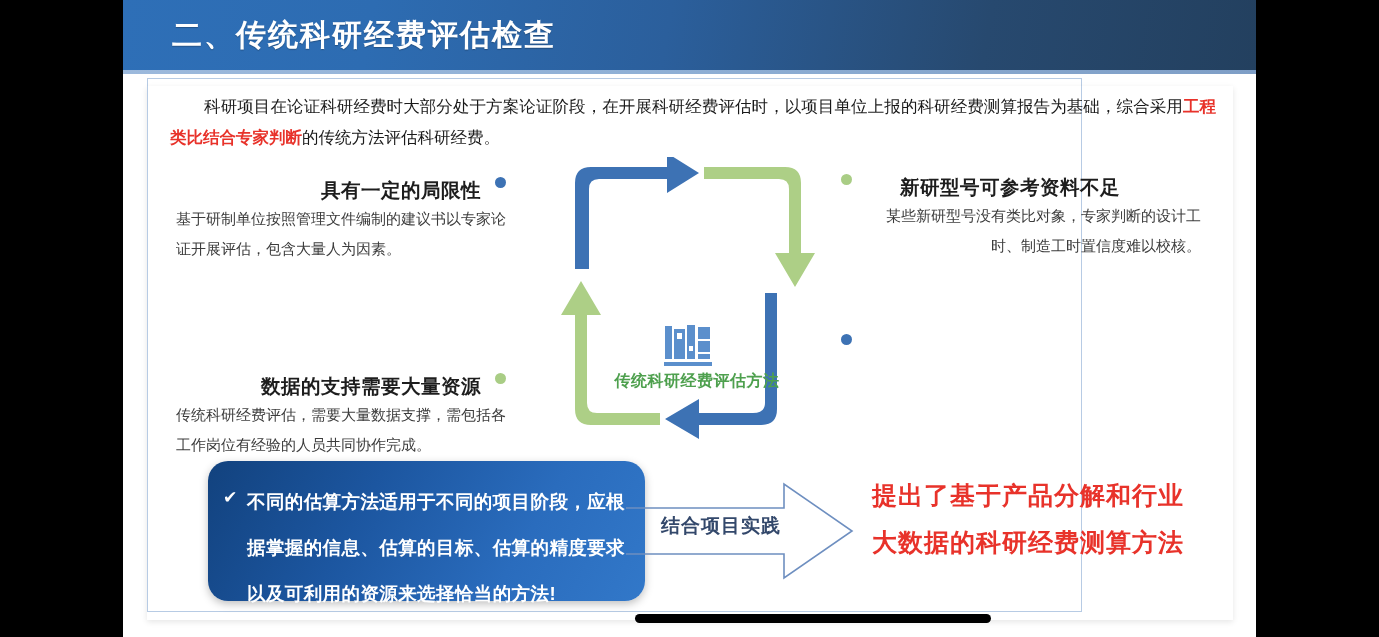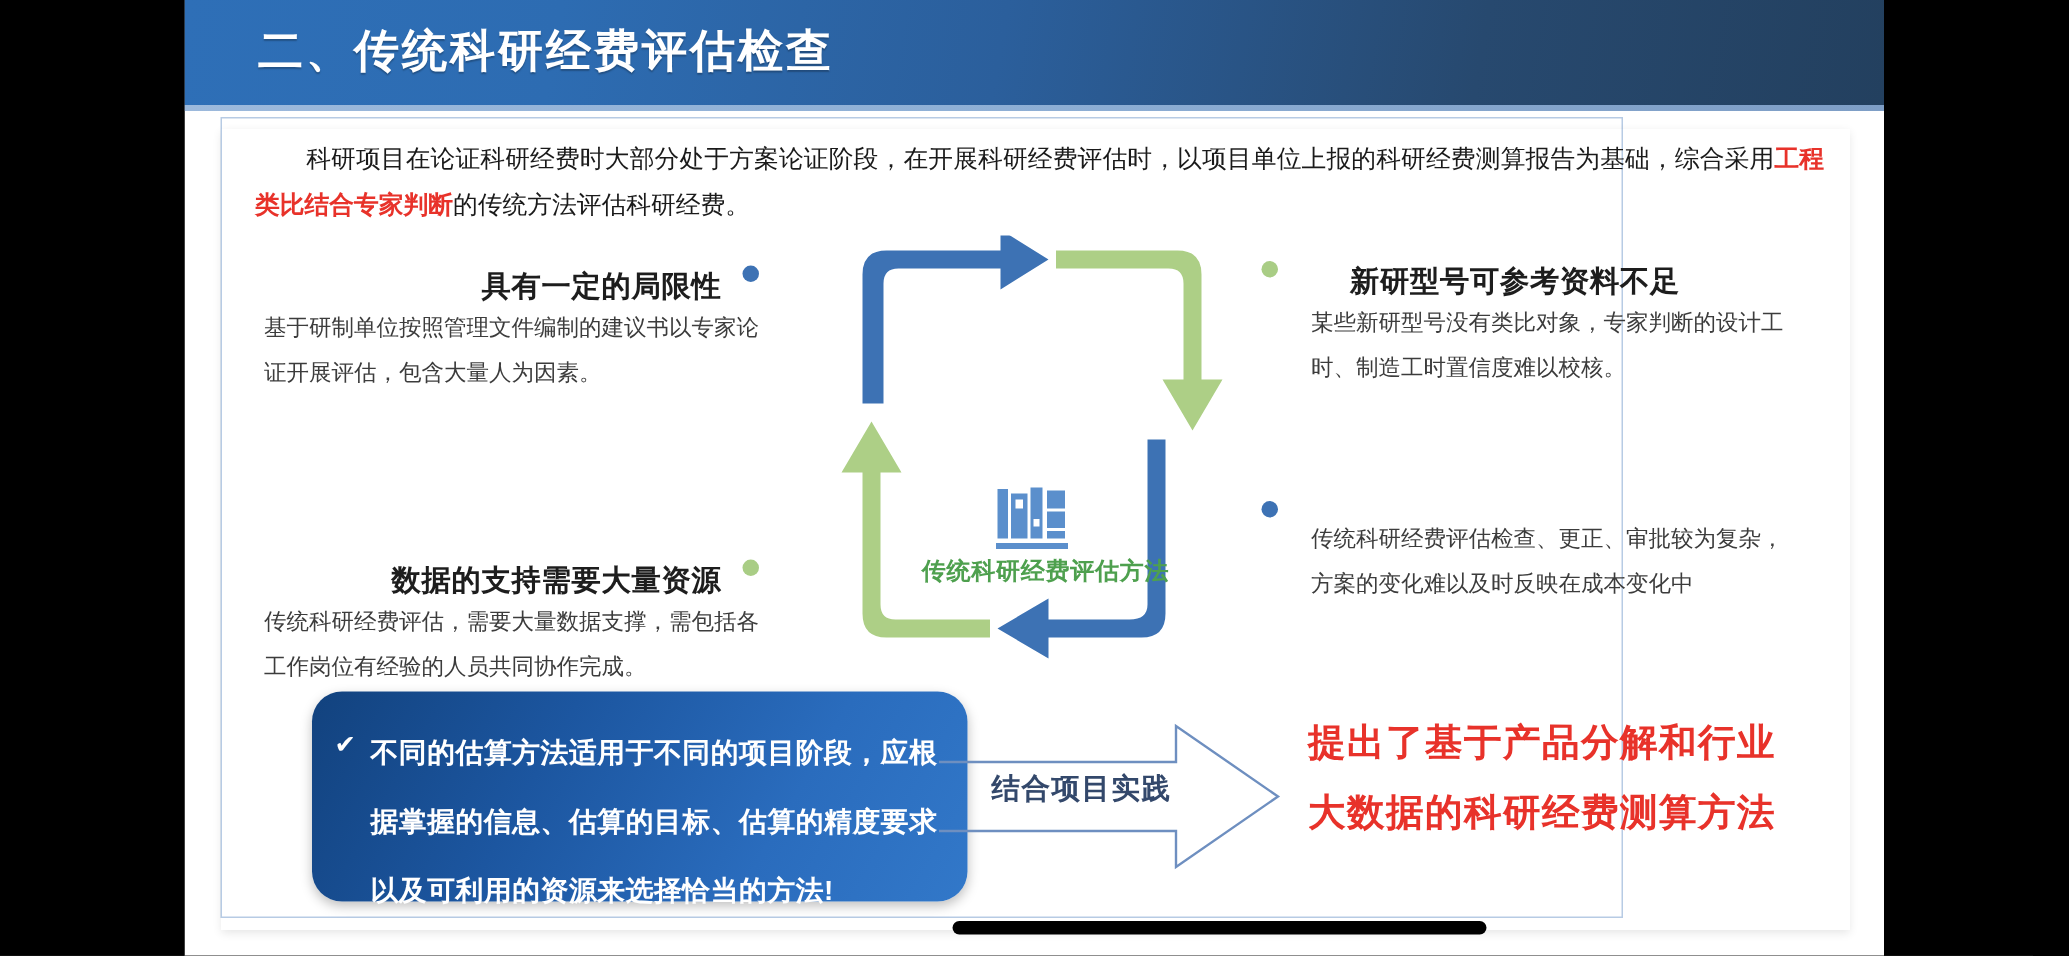--- a/index.html
+++ b/index.html
@@ -32,21 +32,21 @@
   #intro .indent{display:inline-block;width:34px;}
   #intro .red{color:#e8322a;font-weight:bold;}
 
   
   .blk{position:absolute;}
   .blk .head{display:flex;align-items:flex-start;}
   .blk .head .title{font-size:19.5px;font-weight:bold;color:#1d1d1d;letter-spacing:.5px;}
   .dot{width:11px;height:11px;border-radius:50%;display:inline-block;flex:0 0 auto;}
   .dot.blue{background:#3d72b4;}
   .dot.green{background:#a9cd85;}
-  .blk .body{font-size:15px;line-height:30px;color:#3c3c3c;}
+  .blk .body{font-size:15px;line-height:30px;color:#3c3c3c;text-align:right;}
 
   
   .left .head{justify-content:flex-end;}
   .left .head .title{margin-right:14px;}
   .left .body{text-align:left;}
 
   
   .right .head{justify-content:flex-start;gap:32px;}
   .right .head .title{margin-left:16px;}
   .right .body{margin-left:33px;}
@@ -127,21 +127,20 @@
           <span class="dot green"></span>
           <span class="title">新研型号可参考资料不足</span>
         </div>
         <div class="body">某些新研型号没有类比对象，专家判断的设计工时、制造工时置信度难以校核。</div>
       </div>
 
       <div class="blk right" id="blk-accuracy">
         <div class="head">
           <span class="dot blue"></span>
         </div>
-        <div class="body">传统科研经费评估检查、更正、审批较为复杂，方案的变化难以及时反映在成本变化中</div>
       </div>
 
       <div id="cycle">
         <svg width="300" height="290" viewBox="0 0 300 290" xmlns="http://www.w3.org/2000/svg">
 
           <path d="M 28 112 L 28 26 Q 28 10 44 10 L 120 10 L 120 -4 L 152 16 L 120 36 L 120 22 L 52 22 Q 42 22 42 32 L 42 112 Z" fill="#3d72b4"></path>
 
           <path d="M 157 10 L 238 10 Q 254 10 254 26 L 254 96 L 268 96 L 248 130 L 228 96 L 242 96 L 242 32 Q 242 22 232 22 L 157 22 Z" fill="#adcf86"></path>
 
           <path d="M 230 136 L 230 252 Q 230 268 214 268 L 152 268 L 152 282 L 118 262 L 152 242 L 152 256 L 206 256 Q 218 256 218 246 L 218 136 Z" fill="#3d72b4"></path>

